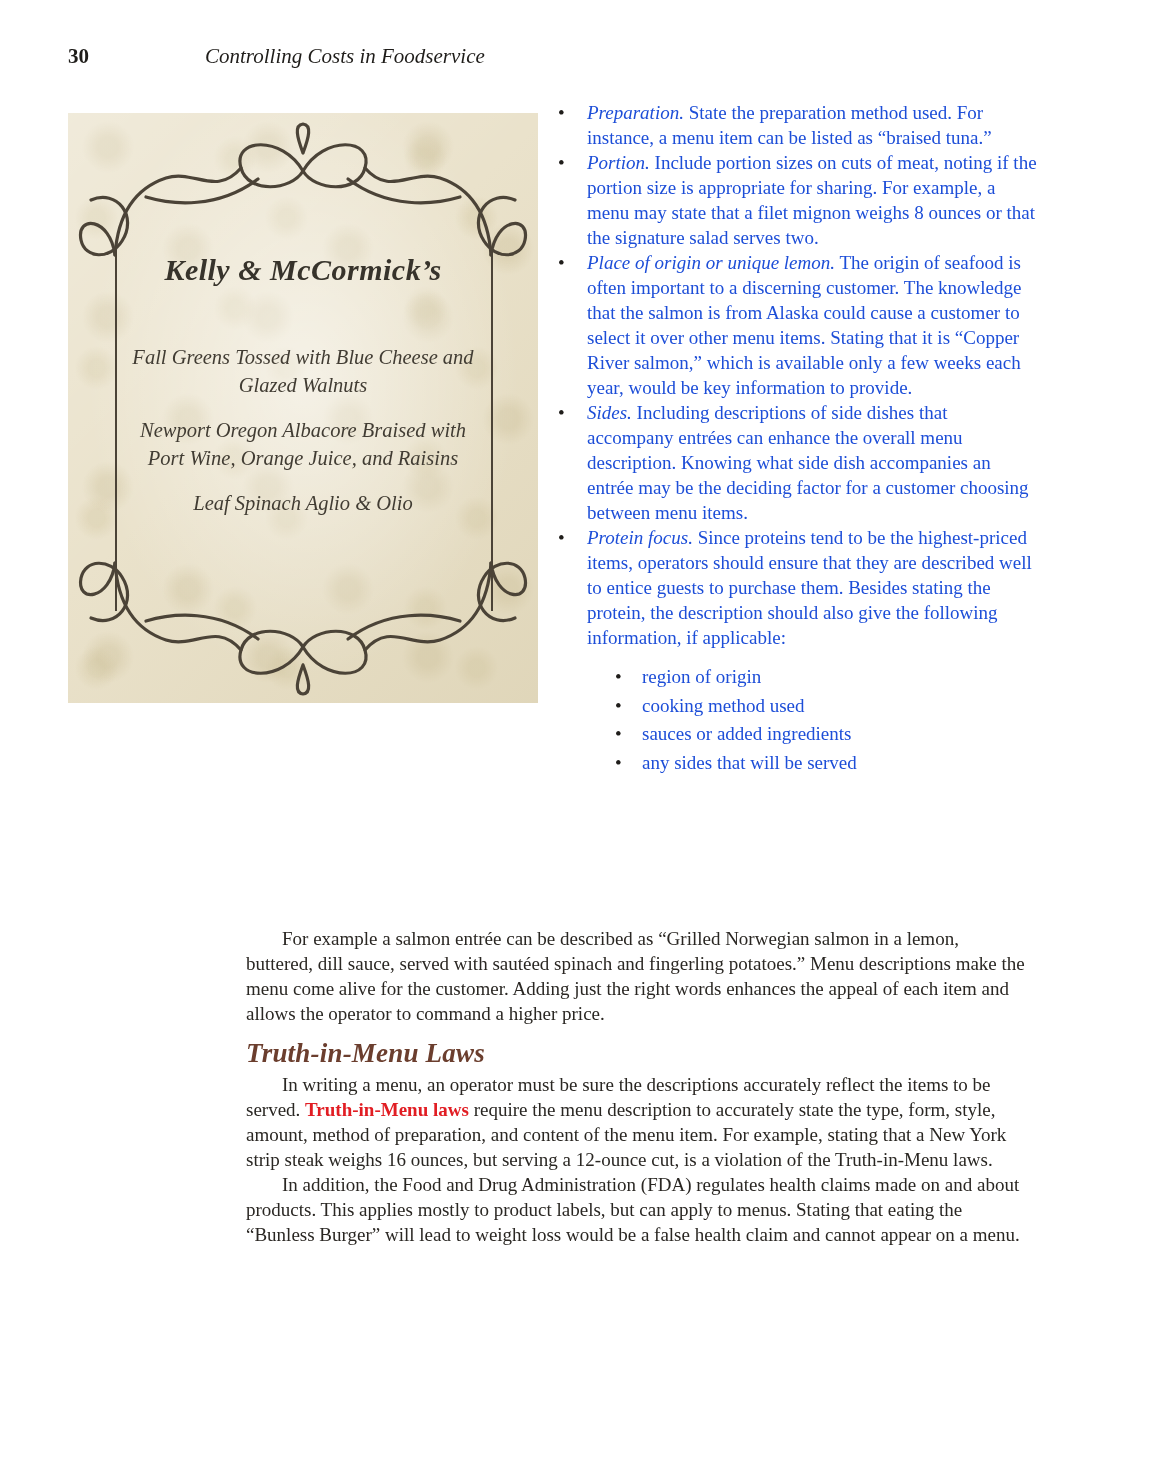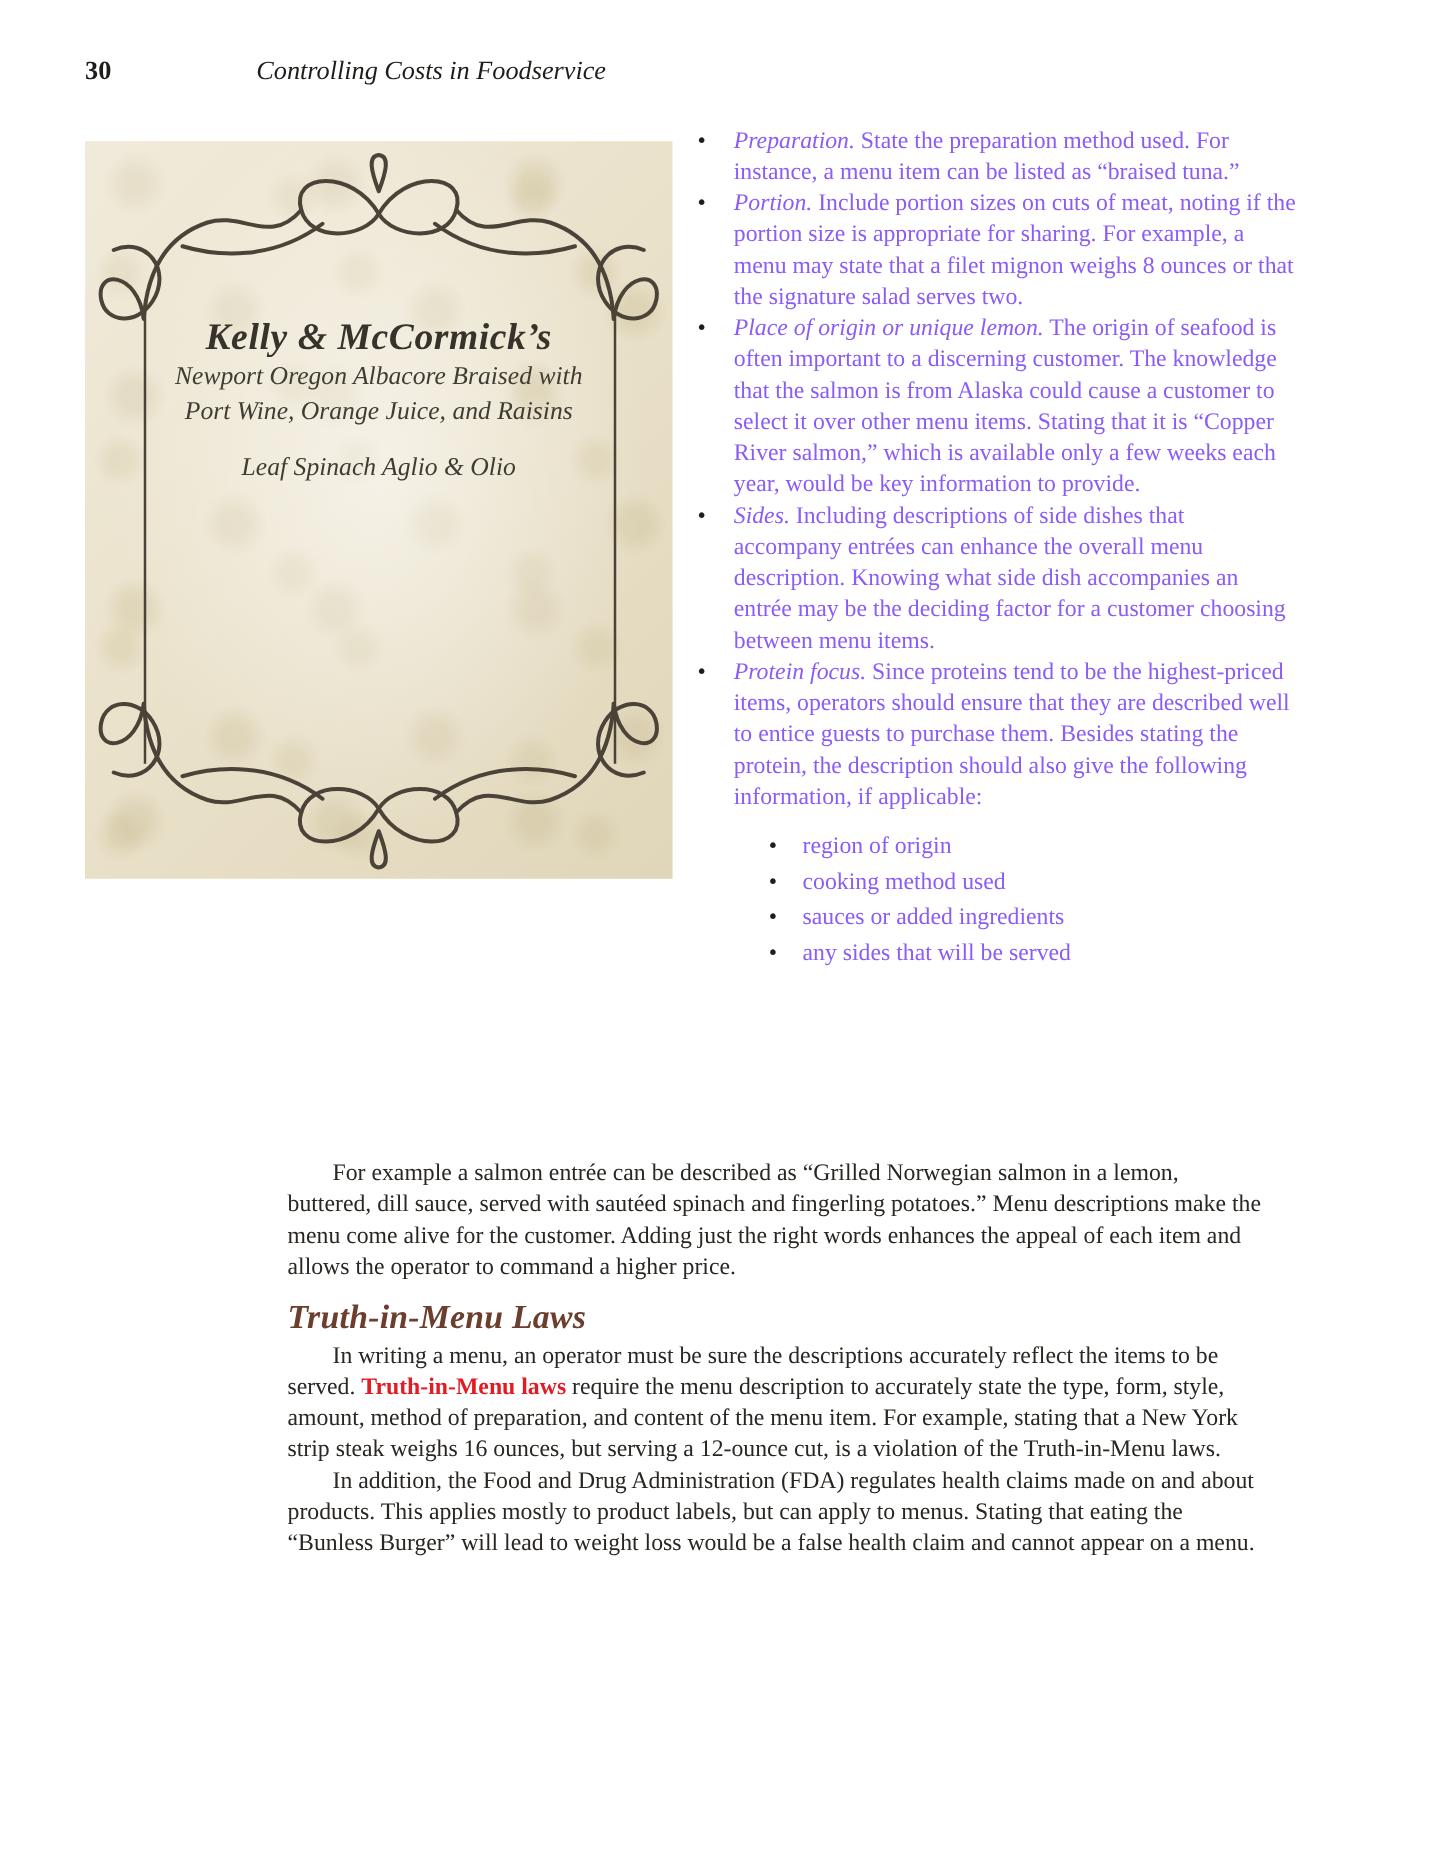--- a/index.html
+++ b/index.html
@@ -49,34 +49,34 @@
   
   .figure-caption{
     margin-top:12px;font-family:"Liberation Sans","DejaVu Sans",sans-serif;
     font-size:15.5px;line-height:19.5px;color:#1f1d1b;width:470px;
   }
   .caption-label{font-weight:bold;}
   .photo-credit{font-style:italic;}
 
   
   .right-col{position:absolute;left:556px;top:100px;width:482px;}
-  ul.bullets{list-style:none;margin:0;padding:0;font-size:19px;line-height:25px;color:#8b5cf6;font-family:Liberation Serif, serif;}
+  ul.bullets{list-style:none;margin:0;padding:0;font-size:19px;line-height:25px;color:#1d4ed8;font-family:Liberation Serif, serif;}
   ul.bullets > li{position:relative;padding-left:31px;margin:0;}
   ul.bullets > li::before{
     content:"\2022";position:absolute;left:2px;top:0;font-size:19px;color:#1f1d1a;
   }
   .lead{font-style:italic;}
   ul.sub-bullets{list-style:none;margin:13px 0 0 0;padding:0 0 0 28px;}
   ul.sub-bullets > li{position:relative;padding-left:27px;line-height:28.5px;}
   ul.sub-bullets > li::before{
     content:"\2022";position:absolute;left:0;top:0;font-size:19px;color:#1f1d1a;
   }
 
   
-  .flow{position:absolute;left:230px;top:926px;width:780px;font-size:19px;line-height:25px;color:#2a2723;}
+  .flow{position:absolute;left:246px;top:926px;width:780px;font-size:19px;line-height:25px;color:#2a2723;}
   .flow p{margin:0;text-indent:36px;}
   .section-heading{
     margin:15px 0 6px 0;font-size:27px;font-weight:bold;font-style:italic;
     color:#6b3e2e;letter-spacing:0.2px;
   }
   .term{font-weight:bold;color:#e11d23;}
 </style>
 </head>
 <body>
 
@@ -105,20 +105,21 @@
         <path d="M173,51 C148,80 126,52 98,61 C68,71 50,96 47,138"></path>
         <path d="M47,138 C42,100 8,98 13,123 C17,142 42,143 54,124 C70,99 49,72 23,83"></path>
         <path d="M297,51 C322,80 344,52 372,61 C402,71 420,96 423,138"></path>
         <path d="M423,138 C428,100 462,98 457,123 C453,142 428,143 416,124 C400,99 421,72 447,83"></path>
         <path d="M190,62 C150,92 105,88 78,80"></path>
         <path d="M280,62 C320,92 365,88 392,80"></path>
       </svg>
       <div class="menu-frame"></div>
       <div class="menu-text">
         <div class="menu-title">Kelly &amp; McCormick’s</div>
+        <div class="menu-item first">Fall Greens Tossed with Blue Cheese and Glazed Walnuts</div>
         <div class="menu-item">Newport Oregon Albacore Braised with Port Wine, Orange Juice, and Raisins</div>
         <div class="menu-item">Leaf Spinach Aglio &amp; Olio</div>
       </div>
     </div>
   </div>
 
   <div class="right-col">
     <ul class="bullets">
       <li>
         <span class="lead">Preparation.</span> <span>State the preparation method used. For instance, a menu item can be listed as “braised tuna.”</span>

